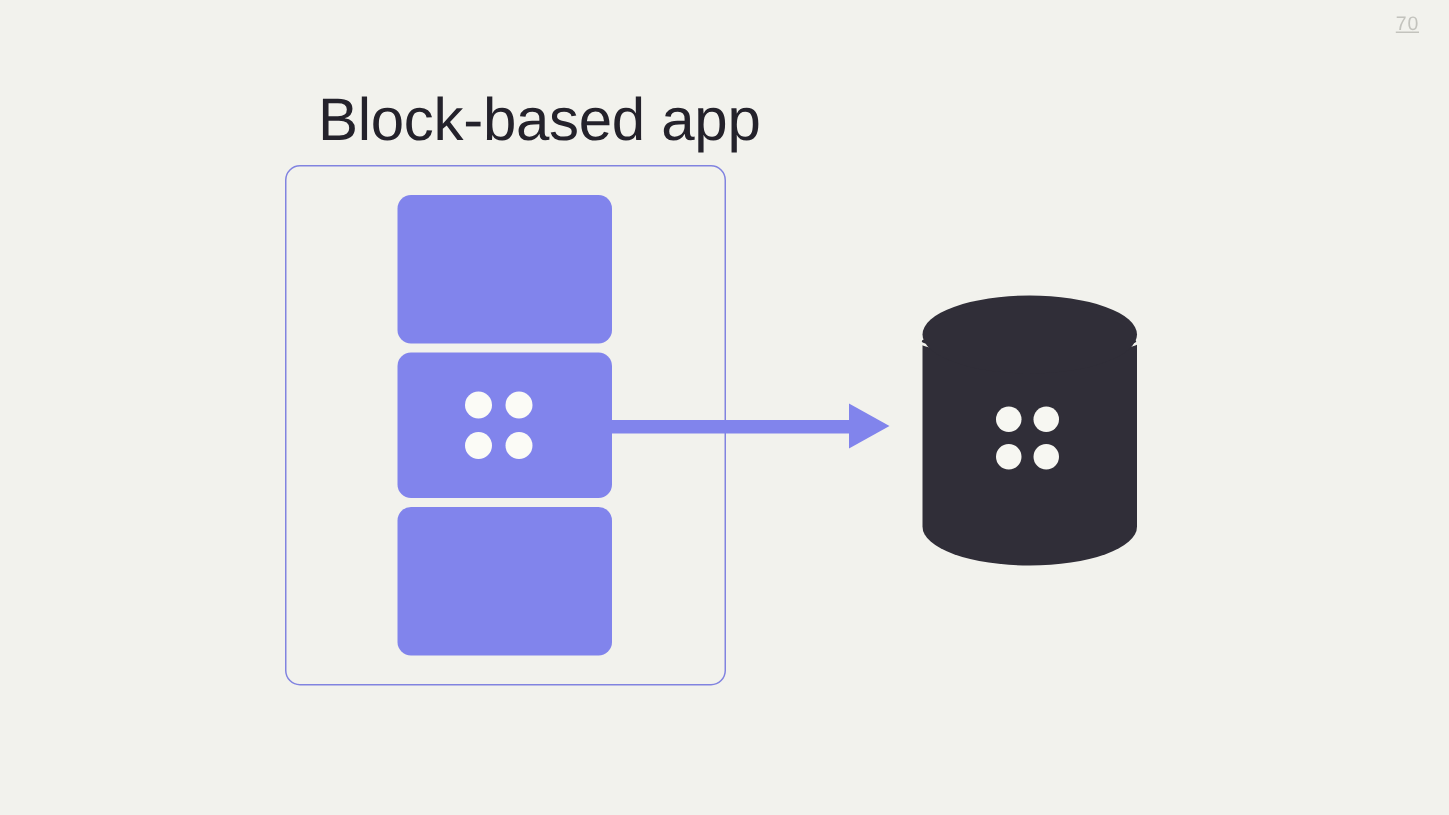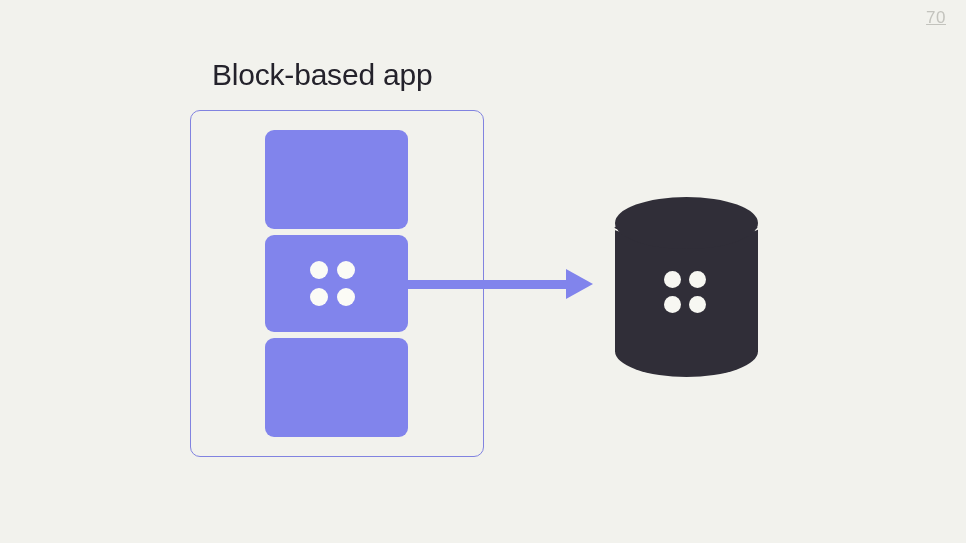--- a/index.html
+++ b/index.html
@@ -20,32 +20,32 @@
     width: 966px;
     height: 543px;
     background: #f2f2ed;
   }
 
   
   .page-number {
     position: absolute;
     right: 20px;
     top: 8px;
-    font-size: 17px;
+    font-size: 13px;
     color: #c3c3bd;
     letter-spacing: 0.5px;
     font-family: "Liberation Sans", sans-serif;
     text-decoration: underline;
   }
 
   
   .heading {
     position: absolute;
     font-family: "Liberation Sans", sans-serif;
-    font-size: 30px;
+    font-size: 40px;
     font-weight: 500;
     color: #24222b;
     letter-spacing: -0.2px;
     white-space: nowrap;
   }
   #app-title {
     left: 212px;
     top: 58px;
   }
   #store-title {

